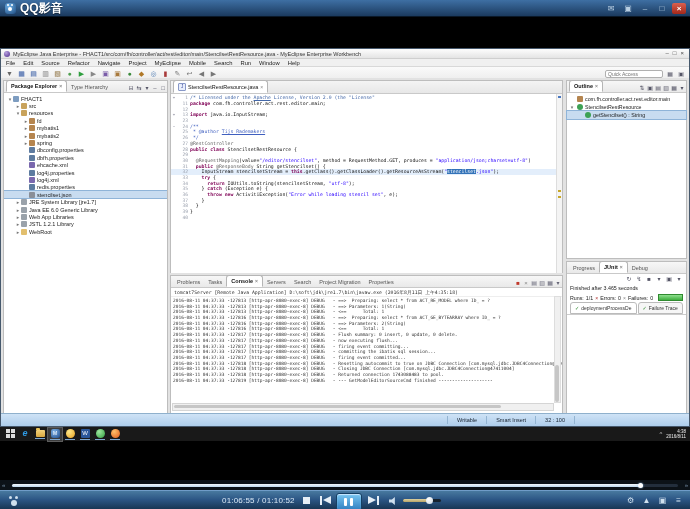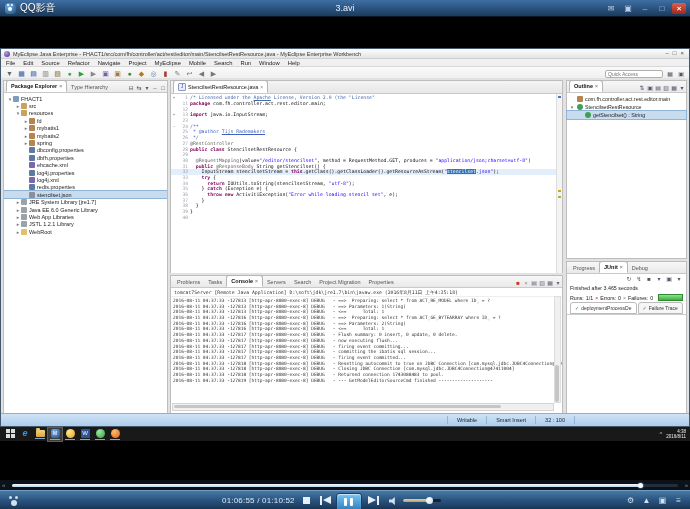--- a/index.html
+++ b/index.html
@@ -8,21 +8,21 @@
   
   .ptitle{position:absolute;left:0;top:0;width:690px;height:17px;
           background:linear-gradient(#3e6fa3,#1b3a5e);border-bottom:1px solid #0a1828;
           display:flex;align-items:center;box-sizing:border-box;}
   .plogo{width:11px;height:11px;margin:0 4px 0 5px;border-radius:3px;
          background:radial-gradient(circle at 35% 30%,#6fb1e8,#1d4a7e);position:relative;}
   .plogo i{position:absolute;background:#fff;border-radius:50%;}
   .plogo .p1{width:4px;height:4px;left:3px;top:4px}
   .plogo .p2{width:2px;height:2px;left:2px;top:1px}
   .plogo .p3{width:2px;height:2px;left:6px;top:1px}
-  .pappname{color:#fff;font-size:10px;font-weight:normal;text-shadow:0 1px 1px #0008;}
+  .pappname{color:#fff;font-size:12px;font-weight:bold;text-shadow:0 1px 1px #0008;}
   .ptitle-center{position:absolute;left:0;right:0;text-align:center;color:#e8f0f8;font-size:9px;pointer-events:none;}
   .ptbtns{margin-left:auto;display:flex;align-items:center;gap:3px;padding-right:4px;}
   .ptbtn{color:#b9cfe2;font-size:8px;width:14px;height:11px;line-height:11px;text-align:center;border-radius:2px;}
   .ptbtn.close{background:linear-gradient(#d9604f,#a3281a);color:#fff;font-weight:bold;}
   
   .video{position:absolute;left:0;top:17px;width:690px;height:463px;background:#000;overflow:hidden;}
   
   .ide{position:absolute;left:0;top:31px;width:690px;height:379px;background:#e9e9e9;
        border:1px solid #46586c;box-sizing:border-box;font-size:6px;color:#222;}
   .ititle{height:9px;display:flex;align-items:center;background:linear-gradient(#fdfdfd,#e4e4e4);
@@ -152,21 +152,20 @@
 
 <div id="screen">
 
   <div class="ptitle">
     <div class="plogo">
         <i class="p1"></i>
         <i class="p2"></i>
         <i class="p3"></i>
       </div>
     <span class="pappname">QQ影音</span>
-    <span class="ptitle-center">3.avi</span>
     <span class="ptbtns">
         <span class="ptbtn">✉</span>
         <span class="ptbtn">▣</span>
         <span class="ptbtn">–</span>
         <span class="ptbtn">□</span>
         <span class="ptbtn close">×</span>
       </span>
   </div>
 
   <div class="video">

